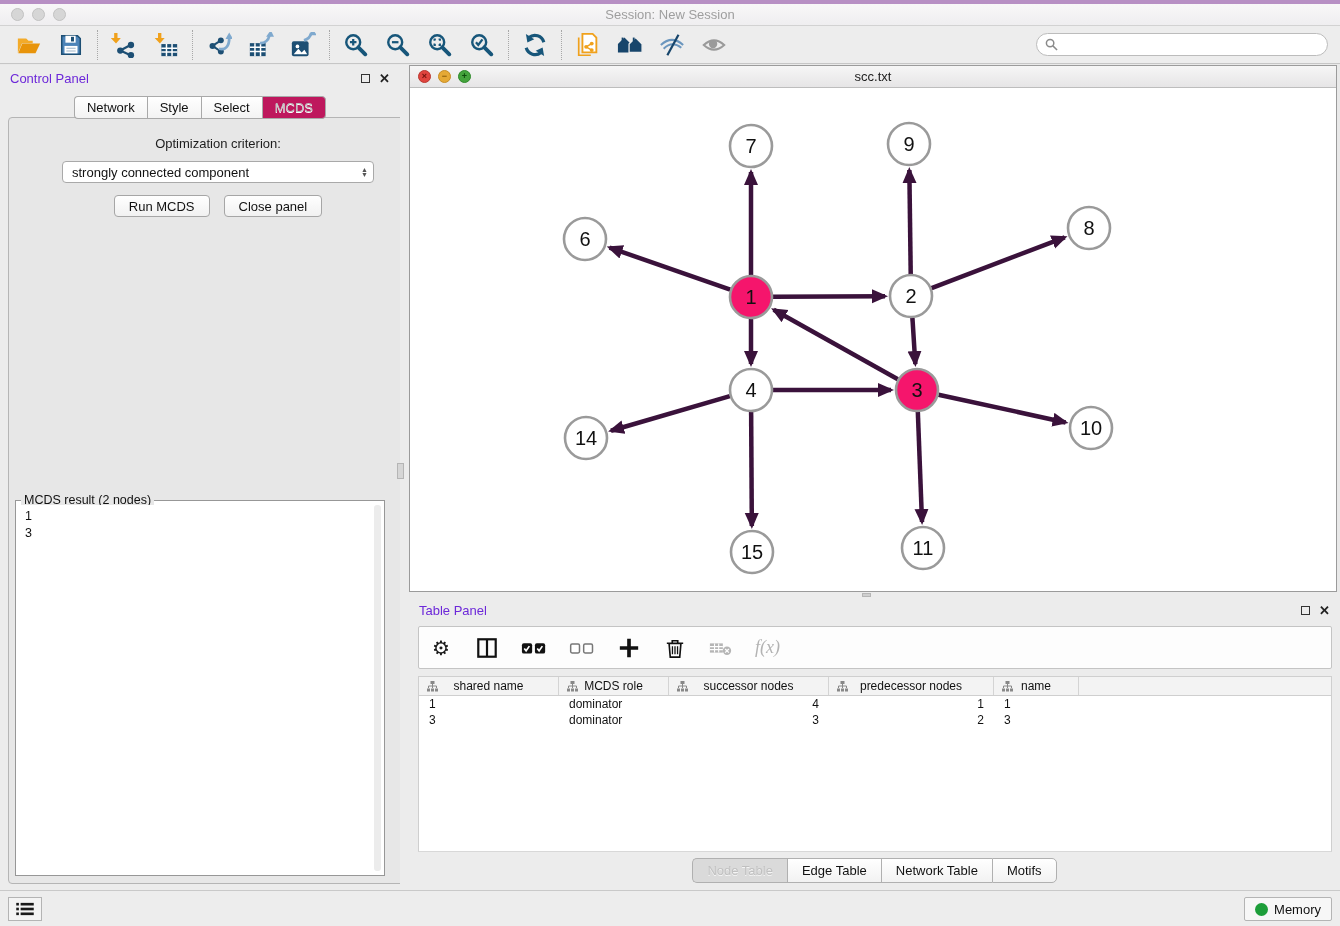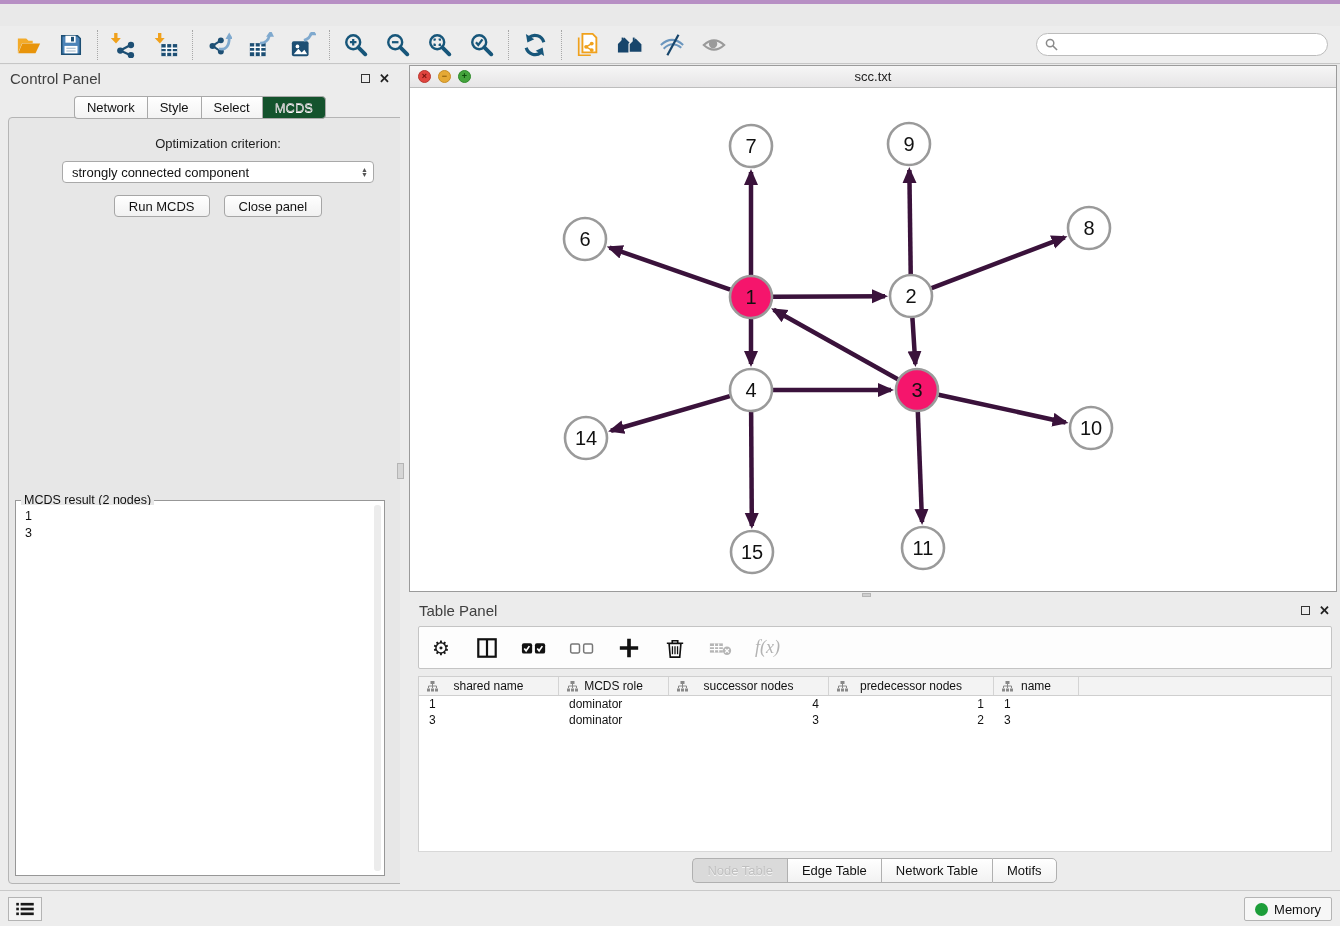--- a/index.html
+++ b/index.html
@@ -25,31 +25,31 @@
   .tb-btn svg { width:26px; height:26px; }
   .tb-sep { width:1px; height:30px; border-left:1px dotted #a8a8a8; margin:0 5px; }
   .tb-spacer { flex:1; }
   .searchbox { width:292px; height:23px; background:#fff; border:1px solid #bcbcbc; border-radius:12px;
     display:flex; align-items:center; padding:0 8px; margin-right:4px; }
   .searchbox input { border:none; outline:none; flex:1; font-size:12px; background:transparent; margin-left:5px; }
 
   
   .control-panel { position:absolute; left:0; top:65px; width:400px; height:825px; background:#ececec; }
   .cp-header { height:26px; display:flex; align-items:center; padding:0 10px; }
-  .panel-title { font-size:15px; color:#404040; }
+  .panel-title { font-size:13px; color:#6d28d9; }
   .panel-hdr-icons { margin-left:auto; display:flex; align-items:center; gap:9px; }
   .float-ic { width:9px; height:9px; border:1.5px solid #333; }
   .close-ic { font-size:13px; font-weight:bold; color:#222; line-height:1; }
 
   .cp-tabs { position:absolute; left:0; top:31px; width:100%; display:flex; justify-content:center; z-index:3; }
   .tab { font-size:13px; padding:3px 12px; background:linear-gradient(#ffffff,#f3f3f3);
     border:1px solid #a9a9a9; border-right:none; color:#111; }
   .tab:first-child { border-radius:4px 0 0 4px; }
   .tab:last-child { border-right:1px solid #a9a9a9; border-radius:0 4px 4px 0; }
-  .tab.active { background:#14532d; color:#bdbdbd; text-shadow:0 1px 0 #fff; }
+  .tab.active { background:#be185d; color:#bdbdbd; text-shadow:0 1px 0 #fff; }
 
   .cp-box { position:absolute; left:8px; top:52px; width:420px; height:767px;
     background:#e7e7e7; border:1px solid #b5b5b5; border-radius:4px; }
   .opt-label { text-align:center; margin-top:18px; font-size:13px; color:#1d1d1d; }
   .opt-select { margin:10px auto 12px; width:312px; height:22px; background:#fff; border:1px solid #a9a9a9;
     border-radius:4px; display:flex; align-items:center; font-size:13px; padding-left:9px; color:#111; }
   .stepper { margin-left:auto; margin-right:5px; display:flex; flex-direction:column; align-items:center;
     font-size:7px; color:#555; line-height:5px; letter-spacing:0; }
   .btn-row { display:flex; justify-content:center; gap:14px; margin-top:12px; }
   .mac-btn { min-width:90px; height:22px; padding:0 14px; background:linear-gradient(#ffffff,#f1f1f1);
@@ -121,20 +121,28 @@
   .sb-mem { position:absolute; right:8px; top:6px; height:24px; padding:0 10px; background:#f7f7f7;
     border:1px solid #b4b4b4; border-radius:2px; display:flex; align-items:center; gap:6px; font-size:13px; color:#111; }
   .mem-dot { width:13px; height:13px; border-radius:50%; background:#1d9e3a; }
 </style>
 </head>
 <body>
 
 <div class="app">
   <div class="top-strip"></div>
 
+  <div class="titlebar">
+    <div class="tl-group">
+      <div class="tl"></div>
+      <div class="tl"></div>
+      <div class="tl"></div>
+    </div>
+    <div class="win-title">Session: New Session</div>
+  </div>
 
   <div class="toolbar">
     <div class="tb-btn">
       <svg viewBox="0 0 28 28">
           <path fill="#f3ab2a" d="M2 7h9l2.5 2.5H18V12H6.5L2 23z"></path>
           <path fill="#e8940a" d="M6.8 12.5H26L21 23H2.4z"></path>
         </svg>
     </div>
     <div class="tb-btn">
       <svg viewBox="0 0 28 28">

